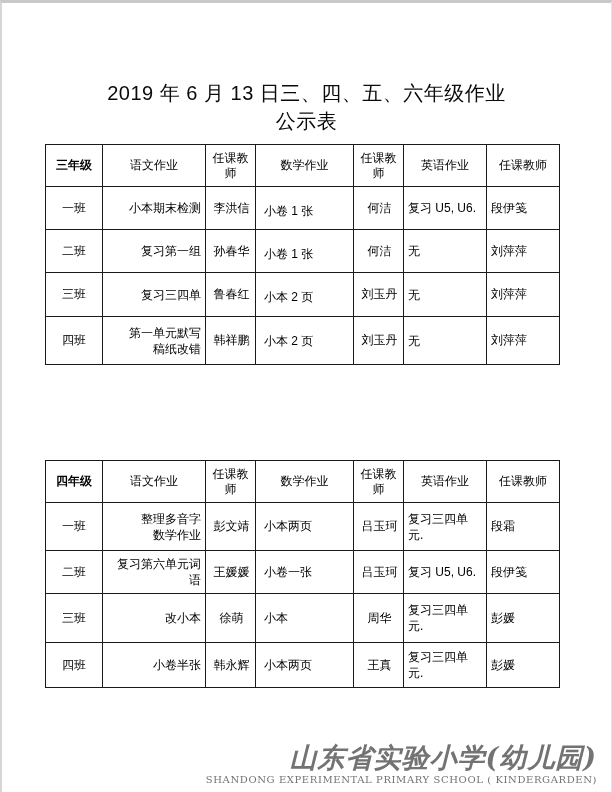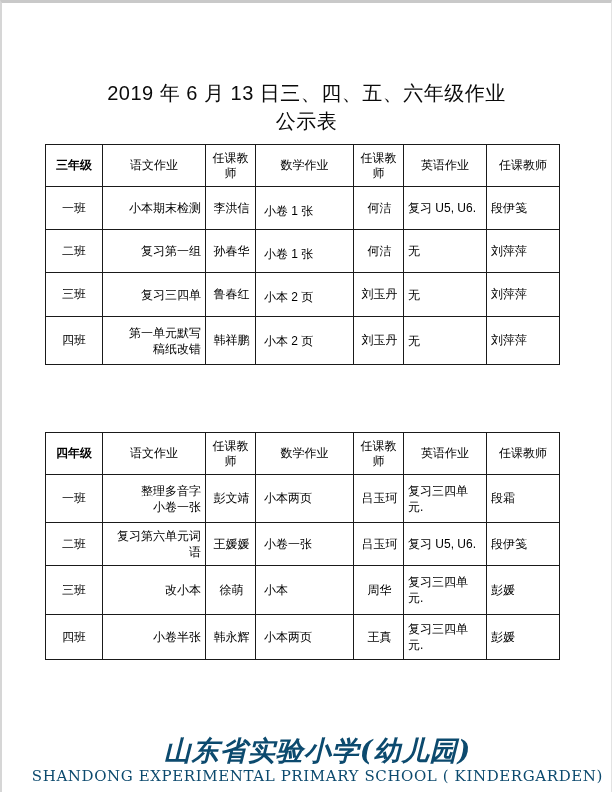--- a/index.html
+++ b/index.html
@@ -29,21 +29,21 @@
   }
   table.sched {
     border-collapse:collapse;
     table-layout:fixed;
     width:514px;
     margin-left:43px;
     font-size:12px;
     color:#000;
   }
   table.t1 { margin-top:9px; }
-  table.t2 { margin-top:67px; }
+  table.t2 { margin-top:95px; }
   .sched th, .sched td {
     border:1px solid #1a1a1a;
     padding:2px 4px;
     vertical-align:middle;
     white-space:pre-line;
     overflow:hidden;
   }
   .sched col.c1{width:57px;} .sched col.c2{width:103px;}
   .sched col.c3{width:50px;} .sched col.c4{width:98px;}
   .sched col.c5{width:50px;} .sched col.c6{width:83px;}
@@ -54,35 +54,35 @@
   td.chn { text-align:right; padding-left:12px; line-height:16px; }
   td.tch { text-align:center; padding-left:6px; }
   td.math { text-align:left; padding-left:8px; }
   .t1 td.math { vertical-align:top; padding-top:16px; }
   td.eng { line-height:16px; }
   td.tc3 { }
   tr.h42{height:42px;} tr.h43{height:43px;} tr.h44{height:44px;}
   tr.h45{height:45px;} tr.h48{height:48px;} tr.h49{height:49px;}
   .footer {
     position:absolute;
-    right:8px; bottom:7px;
-    text-align:center;
-    color:#0c4a6e;
+    right:14px; bottom:7px;
+    text-align:right;
+    color:#737373;
   }
   .school-cn {
     font-family:"DejaVu Serif", serif;
     font-style:italic;
     font-weight:bold;
     font-size:27px;
     line-height:30px;
     letter-spacing:1px;
   }
   .school-en {
     font-family:"DejaVu Serif", serif;
-    font-size:15px;
+    font-size:10px;
     letter-spacing:0.6px;
     margin-top:1px;
   }
 </style>
 </head>
 <body>
 
 <div class="page">
 
   <div class="title">
@@ -166,21 +166,21 @@
       <th>语文作业</th>
       <th>任课教师</th>
       <th>数学作业</th>
       <th>任课教师</th>
       <th>英语作业</th>
       <th>任课教师</th>
     </tr>
     <tr class="h48">
       <td class="cls">一班</td>
       <td class="chn">整理多音字
-小卷一张</td>
+数学作业</td>
       <td class="tch">彭文靖</td>
       <td class="math">小本两页</td>
       <td class="tch">吕玉珂</td>
       <td class="eng">复习三四单
 元.</td>
       <td class="tc3">段霜</td>
     </tr>
     <tr class="h43">
       <td class="cls">二班</td>
       <td class="chn">复习第六单元词

